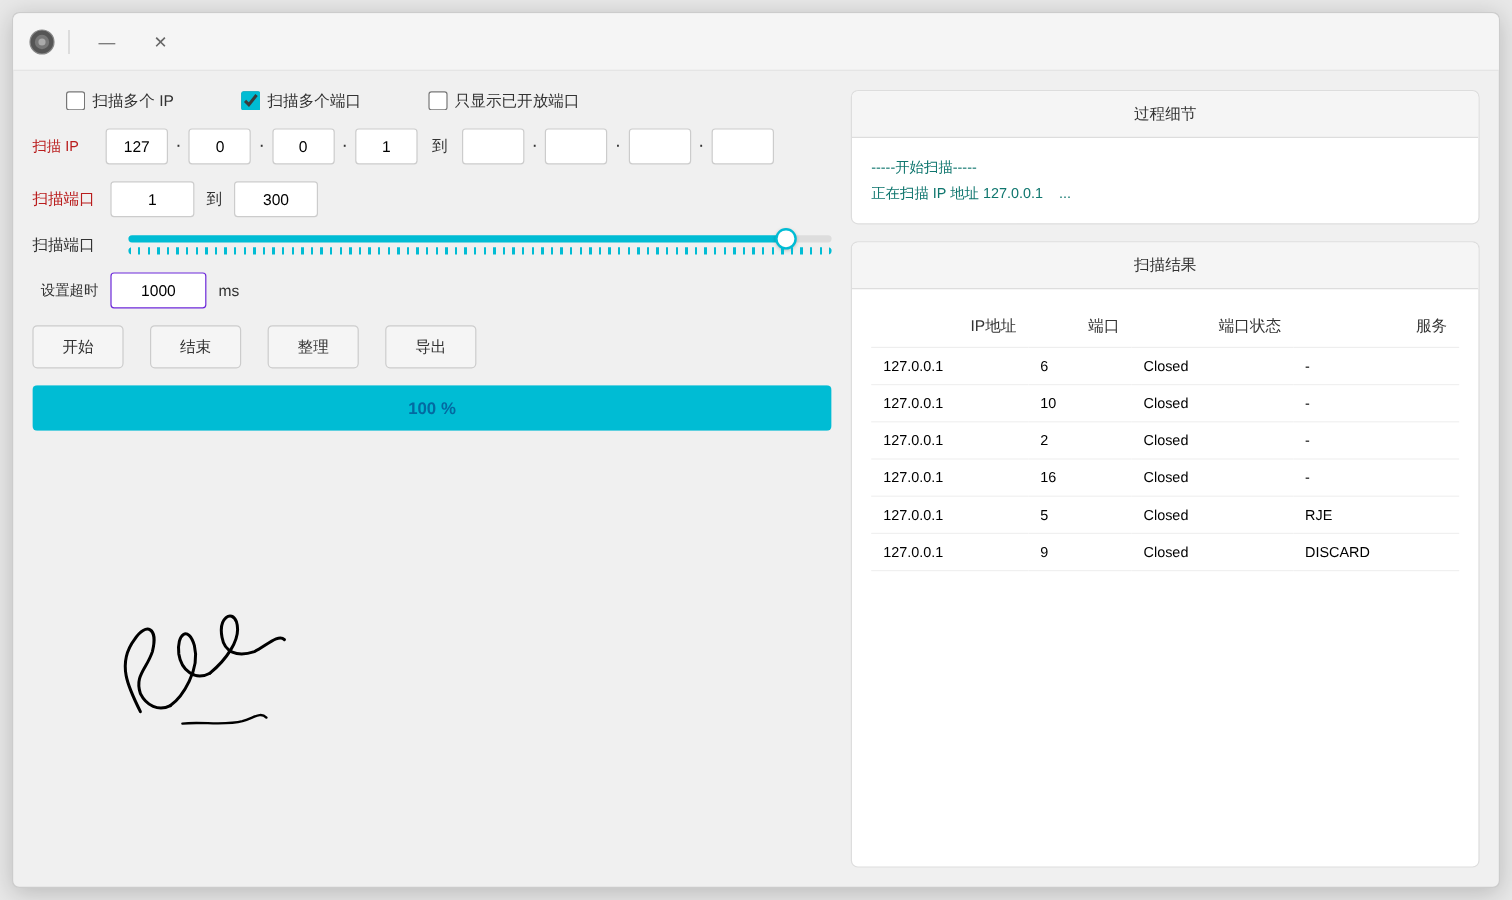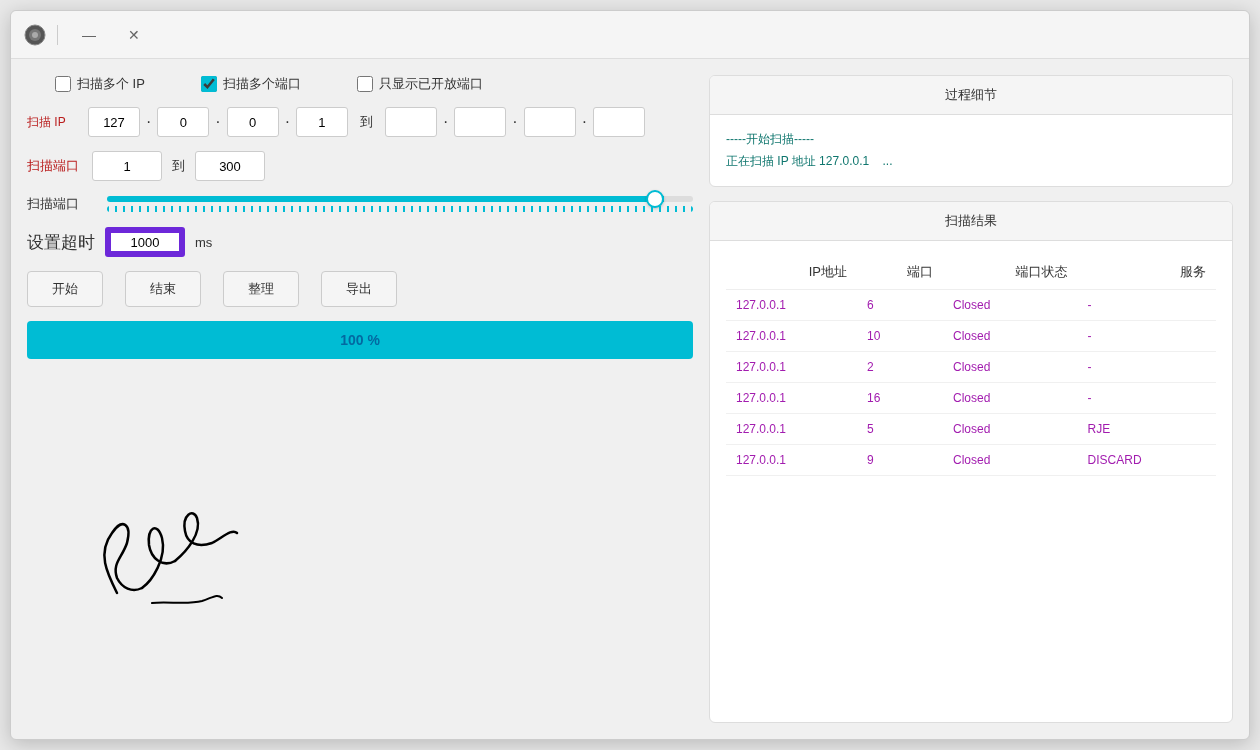--- a/index.html
+++ b/index.html
@@ -198,29 +198,29 @@
       );
       border-radius: 3px;
     }
     
     .timeout-row {
       display: flex;
       align-items: center;
       gap: 10px;
     }
     .timeout-row label {
-      font-size: 17px;
+      font-size: 12px;
       color: #333;
       min-width: 55px;
       text-align: right;
     }
     .timeout-input {
       width: 80px;
       height: 30px;
-      border: 6px solid #6d28d9;
+      border: 1px solid #6d28d9;
       border-radius: 3px;
       text-align: center;
       font-size: 13px;
       background: white;
     }
     .timeout-unit {
       font-size: 13px;
       color: #333;
     }
     
@@ -317,21 +317,21 @@
       text-align: right;
       font-weight: normal;
       color: #333;
       padding: 8px 10px;
       border-bottom: 1px solid #eee;
       font-size: 13px;
     }
     .results-table td {
       padding: 8px 10px;
       border-bottom: 1px solid #f0f0f0;
-      color: #a21caf;
+      color: #000000;
       font-size: 12px;
     }
 
     
     .signature-svg {
       width: 200px;
       height: 150px;
     }
   </style>
 </head>

